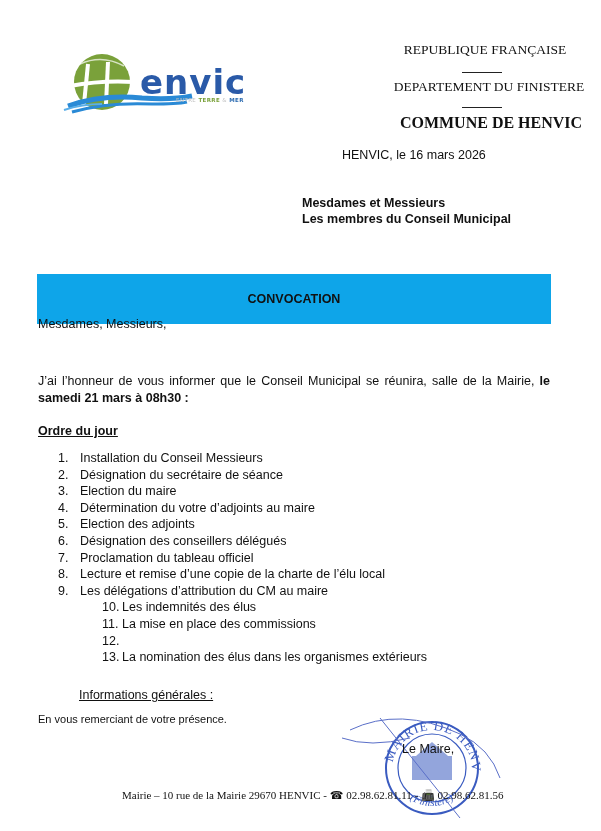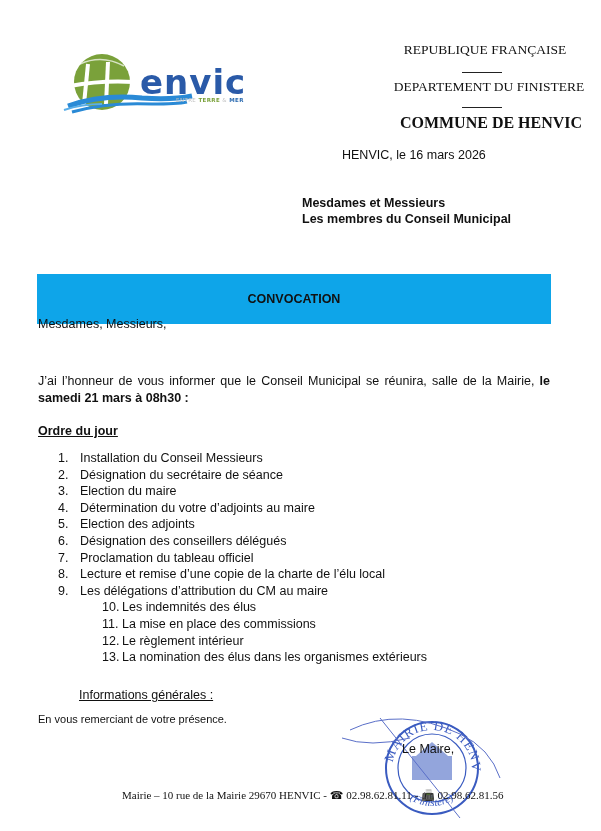--- a/index.html
+++ b/index.html
@@ -133,21 +133,20 @@
       <li>
         <span class="num wide">10.</span>
         <span>Les indemnités des élus</span>
       </li>
       <li>
         <span class="num wide">11.</span>
         <span>La mise en place des commissions</span>
       </li>
       <li>
         <span class="num wide">12.</span>
-        <span>Le règlement intérieur</span>
       </li>
       <li>
         <span class="num wide">13.</span>
         <span>La nomination des élus dans les organismes extérieurs</span>
       </li>
     </ol>
 
   <div class="infos sans">Informations générales :</div>
   <div class="thanks sans">En vous remerciant de votre présence.</div>
 

